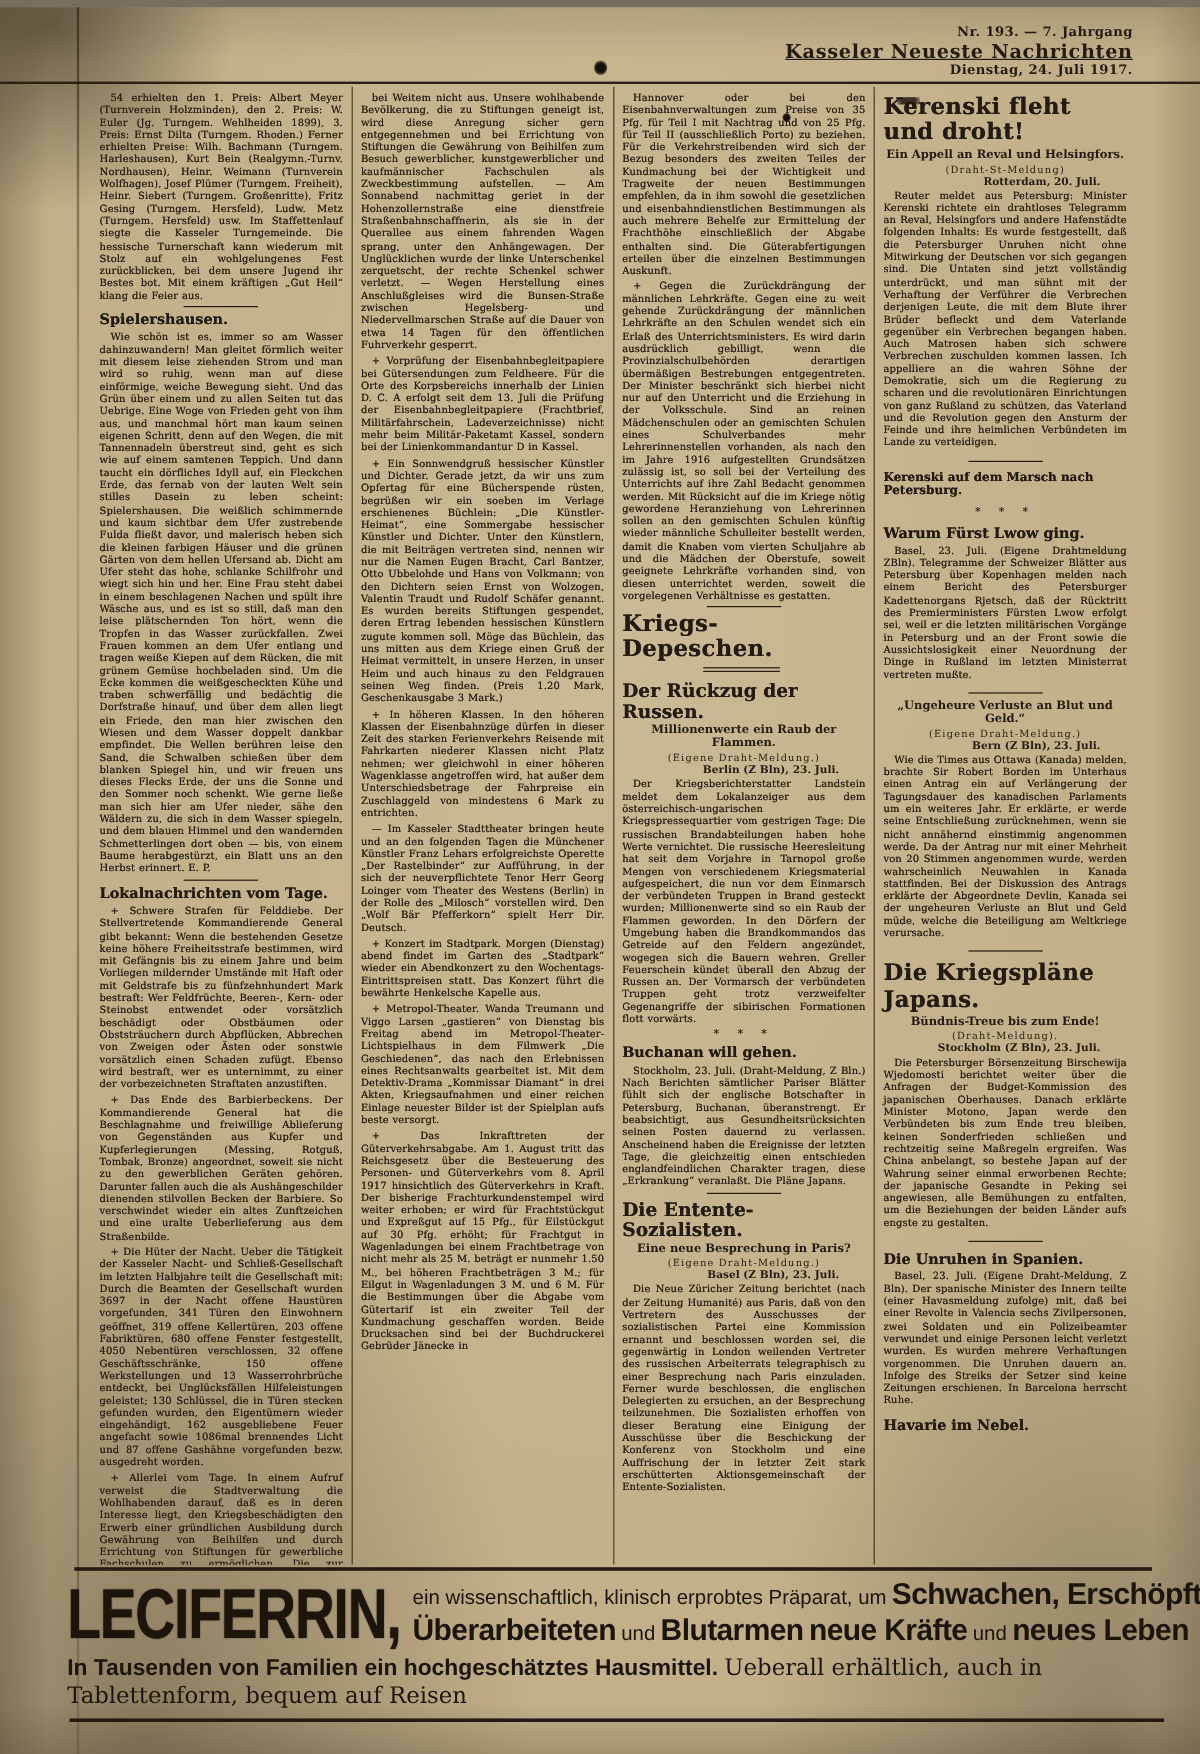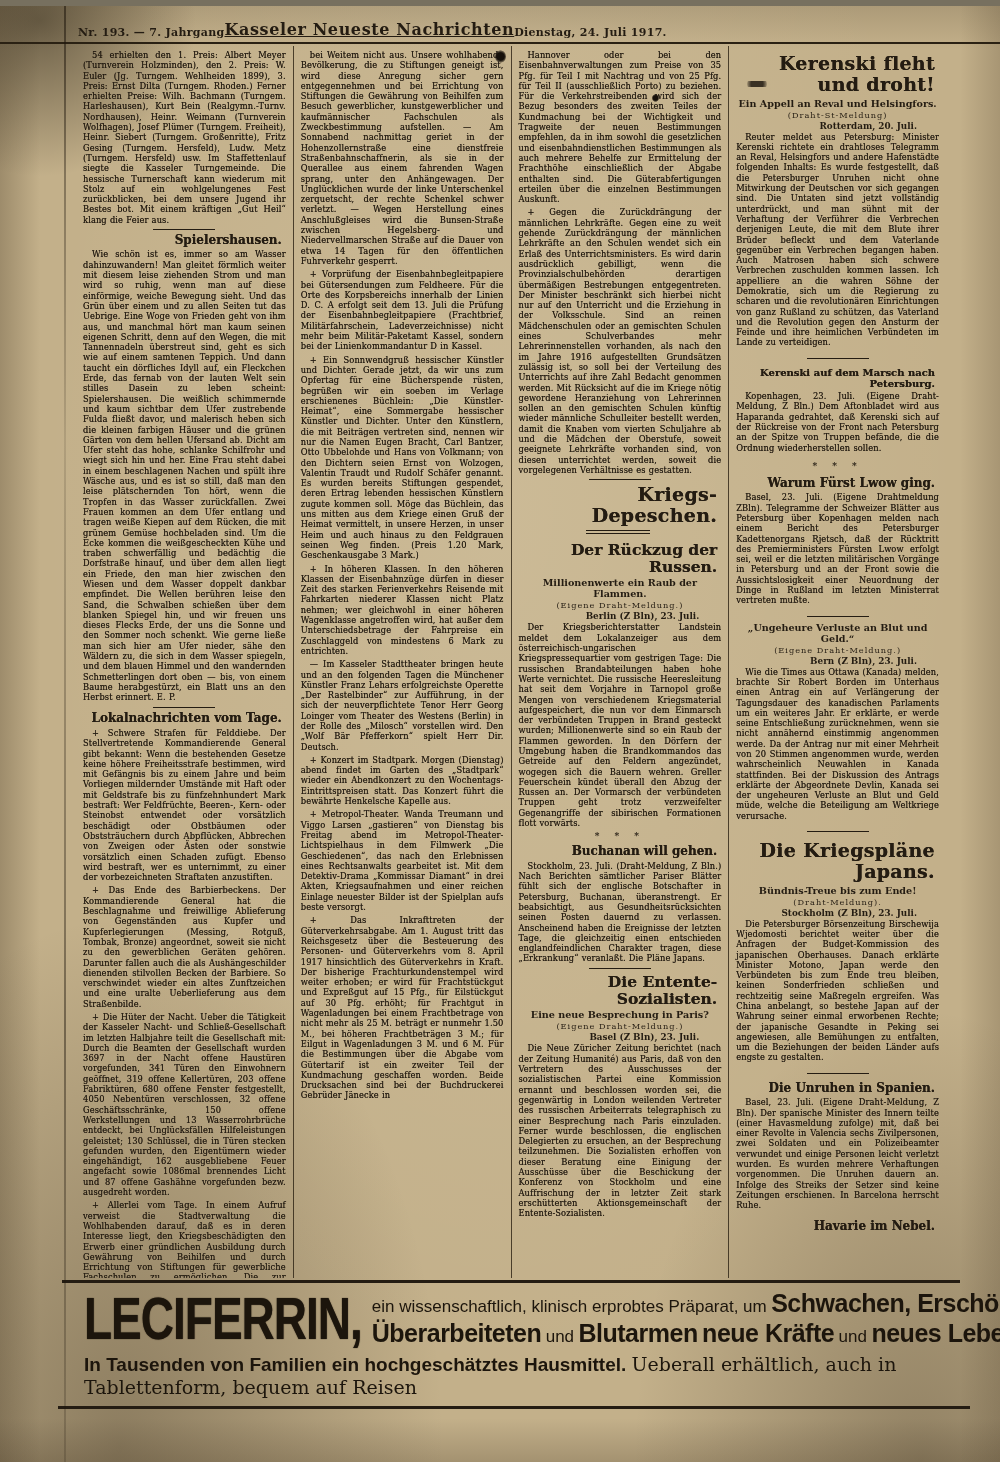--- a/index.html
+++ b/index.html
@@ -15,52 +15,52 @@
       linear-gradient(180deg, rgba(70,56,36,.18) 0, rgba(70,56,36,0) 3%, rgba(70,56,36,0) 97%, rgba(70,56,36,.25) 100%),
       #c3b08a;}
   .fold{position:absolute;left:64px;top:0;bottom:0;width:2px;
     background:linear-gradient(180deg, rgba(30,22,12,.55), rgba(30,22,12,.12) 30%, rgba(30,22,12,.45) 70%, rgba(30,22,12,.18));}
   .speck{position:absolute;border-radius:50%;background:radial-gradient(circle,#16100a 0 45%,rgba(22,16,10,.4) 70%,transparent 75%);}
   .s1{left:495px;top:44px;width:11px;height:13px;}
   .s2{left:652px;top:88px;width:7px;height:8px;}
   .s3{left:744px;top:75px;width:26px;height:6px;border-radius:3px;opacity:.8;}
 
   .masthead{display:flex;justify-content:flex-start;align-items:flex-end;
-    padding:14px 56px 3px 78px;border-bottom:2px solid #2a2113;}
+    padding:14px 56px 3px 78px;border-bottom:2px solid #2a2113;flex-direction:column;}
   .mh-issue{font-weight:bold;font-size:11px;letter-spacing:.3px;}
   .mh-title{font-weight:bold;font-size:16px;letter-spacing:.6px;text-decoration:underline;}
   .mh-date{font-weight:bold;font-size:11px;letter-spacing:.3px;}
 
   .content{display:flex;align-items:stretch;margin:2px 54px 0 76px;height:1232px;overflow:hidden;}
   .col{flex:1 1 0;padding:3px 7px 0 7px;overflow:hidden;min-width:0;}
   .col + .col{border-left:1.5px solid rgba(42,32,18,.8);}
   .col4{display:flex;flex-direction:column;}
 
   .article{margin:0 0 3px 0;}
   .body{margin:1px 0 3px 0;font-size:8.3px;line-height:10.3px;text-align:justify;
         text-indent:9px;letter-spacing:.1px;word-spacing:.4px;
         text-shadow:0 0 .4px rgba(36,28,18,.8);}
   .lead{font-weight:normal;}
-  .h{font-weight:bold;text-align:right;margin:4px 4px 2px 0;line-height:1.12;
+  .h{font-weight:bold;text-align:left;margin:4px 4px 2px 0;line-height:1.12;
      text-shadow:0 0 .5px rgba(30,22,12,.9);}
   .h.xl{font-size:19px;letter-spacing:.3px;}
   .h.lg{font-size:15.5px;}
   .h.md{font-size:12px;}
   .h.sm{font-size:10px;}
   .h.underl{padding-bottom:3px;}
   .h.underl::after{content:"";display:block;width:64px;margin:3px auto 0;
      border-top:1px solid #241c12;border-bottom:1px solid #241c12;height:2px;}
   .sub{font-weight:bold;text-align:center;font-size:9.6px;margin:1px 0;}
   .wire{text-align:center;font-size:8.2px;letter-spacing:1px;margin:1px 0;}
   .dateline{text-align:right;padding-right:22px;font-size:8.8px;font-weight:bold;margin:1px 0;}
   .rule-sep{width:62px;margin:4px auto 4px;border-top:1.3px solid #241c12;}
   .stars{text-align:center;font-size:9px;font-weight:bold;letter-spacing:6px;margin:2px 0;}
 
   .thick-rule{height:3px;background:#241c12;margin:2px 40px 0 62px;}
-  .ad{padding:6px 44px 0 84px;font-family:"Liberation Sans",sans-serif;color:#1c150c;}
+  .ad{padding:6px 44px 0 56px;font-family:"Liberation Sans",sans-serif;color:#1c150c;}
   .ad-main{display:flex;align-items:flex-start;gap:10px;}
   .ad-brand{font-weight:bold;font-size:46px;letter-spacing:-1px;line-height:1;
      transform:scaleY(1.28);transform-origin:top;display:inline-block;
      text-shadow:0 0 1px rgba(25,18,10,.9);}
   .ad-right{flex:1;}
   .ad-line1,.ad-line2{white-space:nowrap;}
   .ad-line1 .s,.ad-line2 .s{font-weight:normal;font-size:17px;}
   .ad-line1 .b,.ad-line2 .b{font-weight:bold;font-size:25px;letter-spacing:-.5px;}
   .ad-line2{margin-top:1px;}
   .ad-bottom{margin-top:5px;font-size:19px;}
@@ -172,21 +172,20 @@
         <div class="article">
           <div class="h xl">Kerenski fleht und droht!</div>
           <div class="sub">Ein Appell an Reval und Helsingfors.</div>
           <div class="wire">(Draht-St-Meldung)</div>
           <div class="dateline">Rotterdam, 20. Juli.</div>
           <p class="body">Reuter meldet aus Petersburg: Minister Kerenski richtete ein drahtloses Telegramm an Reval, Helsingfors und andere Hafenstädte folgenden Inhalts: Es wurde festgestellt, daß die Petersburger Unruhen nicht ohne Mitwirkung der Deutschen vor sich gegangen sind. Die Untaten sind jetzt vollständig unterdrückt, und man sühnt mit der Verhaftung der Verführer die Verbrechen derjenigen Leute, die mit dem Blute ihrer Brüder befleckt und dem Vaterlande gegenüber ein Verbrechen begangen haben. Auch Matrosen haben sich schwere Verbrechen zuschulden kommen lassen. Ich appelliere an die wahren Söhne der Demokratie, sich um die Regierung zu scharen und die revolutionären Einrichtungen von ganz Rußland zu schützen, das Vaterland und die Revolution gegen den Ansturm der Feinde und ihre heimlichen Verbündeten im Lande zu verteidigen.</p>
         </div>
         <div class="rule-sep"></div>
         <div class="article">
           <div class="h sm">Kerenski auf dem Marsch nach Petersburg.</div>
-          <p class="body"><span class="lead">Kopenhagen, 23. Juli. </span>(Eigene Draht-Meldung, Z Bln.) Dem Aftonbladet wird aus Haparanda gedrahtet, daß Kerenski sich auf der Rückreise von der Front nach Petersburg an der Spitze von Truppen befände, die die Ordnung wiederherstellen sollen.</p>
         </div>
         <div class="stars">* * *</div>
         <div class="article">
           <div class="h md">Warum Fürst Lwow ging.</div>
           <p class="body"><span class="lead">Basel, 23. Juli. </span>(Eigene Drahtmeldung ZBln). Telegramme der Schweizer Blätter aus Petersburg über Kopenhagen melden nach einem Bericht des Petersburger Kadettenorgans Rjetsch, daß der Rücktritt des Premierministers Fürsten Lwow erfolgt sei, weil er die letzten militärischen Vorgänge in Petersburg und an der Front sowie die Aussichtslosigkeit einer Neuordnung der Dinge in Rußland im letzten Ministerrat vertreten mußte.</p>
         </div>
         <div class="rule-sep"></div>
         <div class="article">
           <div class="sub">„Ungeheure Verluste an Blut und Geld.“</div>
           <div class="wire">(Eigene Draht-Meldung.)</div>

